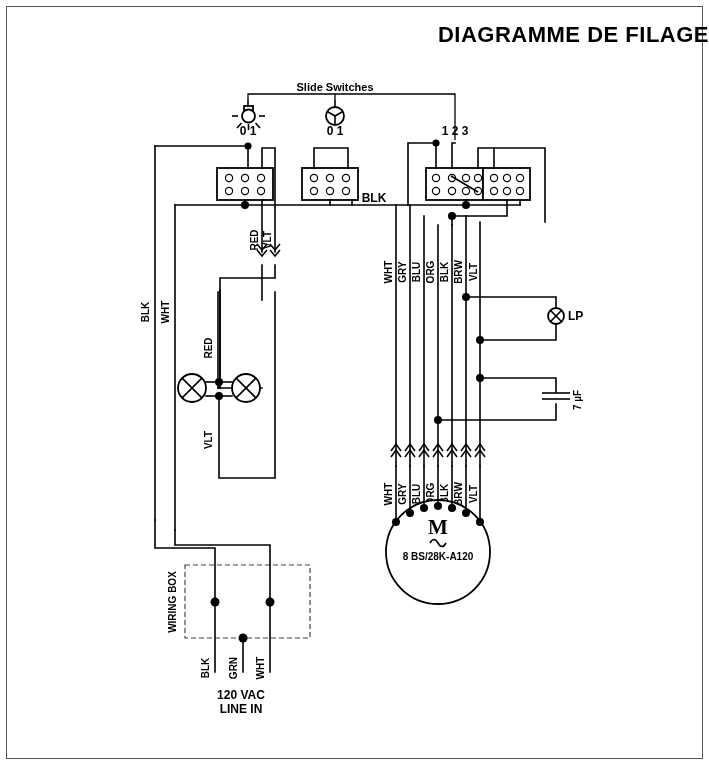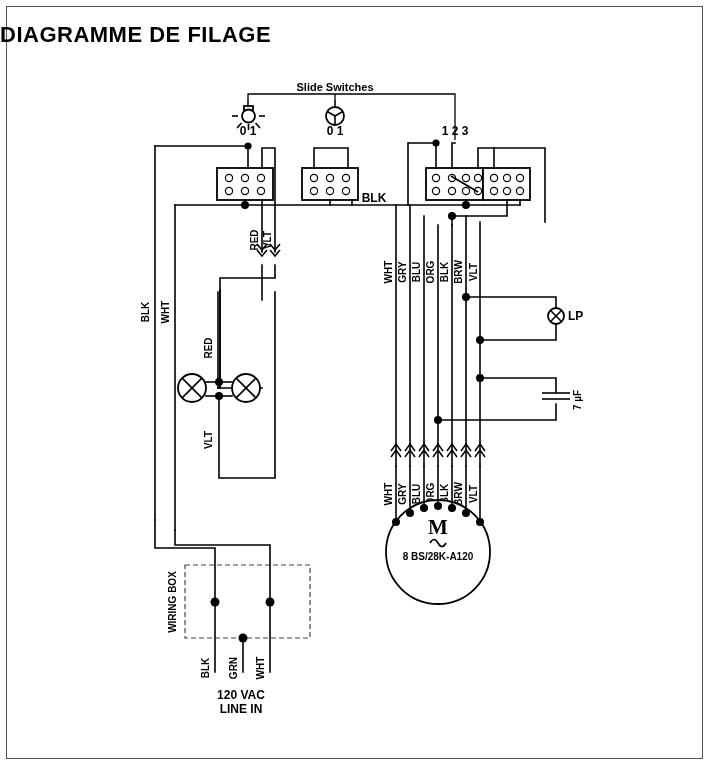--- a/index.html
+++ b/index.html
@@ -28,21 +28,21 @@
     height: 753px;
     border: 1px solid #555;
     box-sizing: border-box;
     background: #fff;
   }
   #diagram-title {
     position: absolute;
     left: 0;
     top: 22px;
     width: 709px;
-    text-align: left;
+    text-align: right;
     font-size: 22px;
     font-weight: bold;
     letter-spacing: 0.5px;
     color: #000;
   }
   svg#wiring {
     position: absolute;
     left: 0;
     top: 0;
   }

